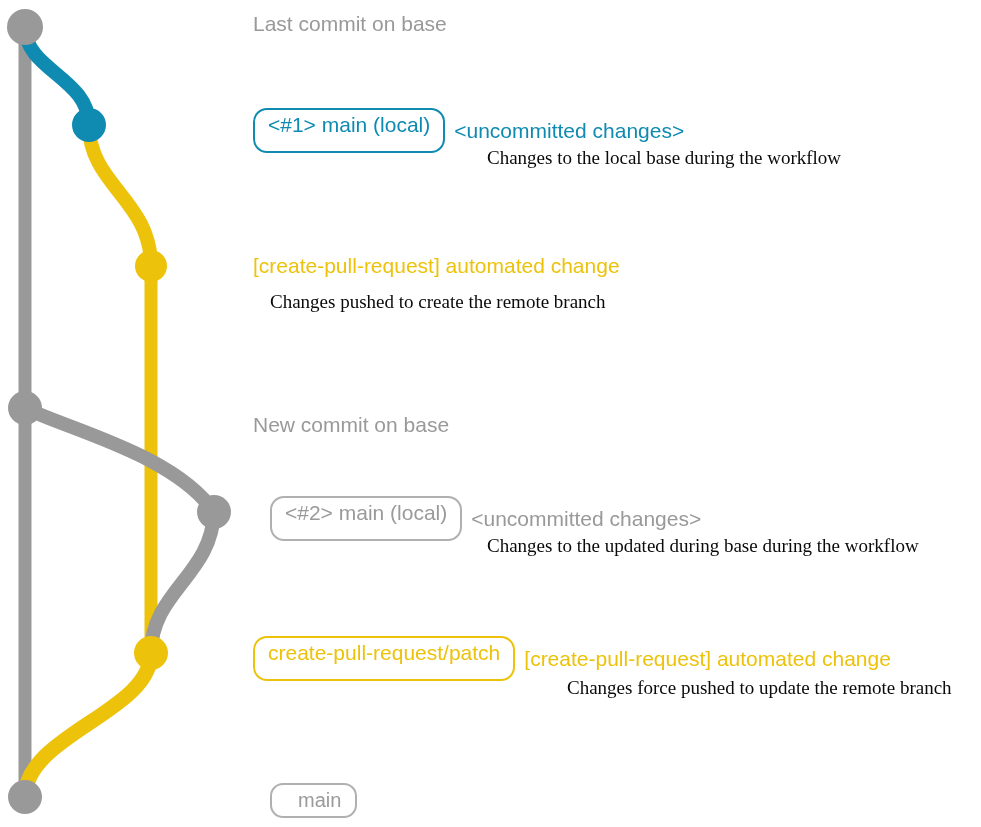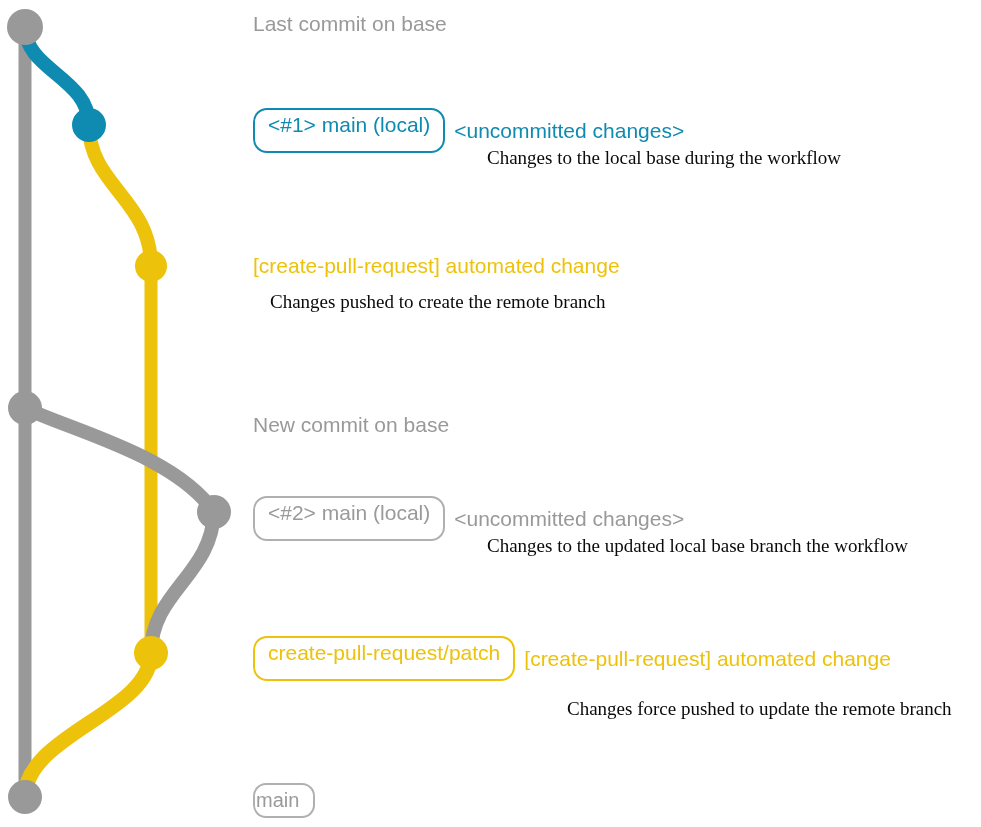--- a/index.html
+++ b/index.html
@@ -44,24 +44,24 @@
     border: 2px solid #000;
     border-radius: 14px;
     padding: 4px 13px 16px 13px;
     font-size: 21px;
     line-height: 1;
     white-space: nowrap;
     box-sizing: border-box;
   }
 
   .pill.blue  { border-color: #0f8ab0; color: #0f8ab0; }
-  .pill.grey  { border-color: #b0b0b0; color: #9a9a9a; }
+  .pill.grey  { border-color: #b0b0b0; color: #9a9a9a; margin-left: 17px; }
   .pill.yellow{ border-color: #edc20a; color: #edc20a; }
 
-  .pill.small { font-size: 20px; padding: 5px 14px 6px 1px; border-radius: 13px; }
+  .pill.small { font-size: 20px; padding: 5px 14px 6px 26px; border-radius: 13px; }
 
   .commit-msg {
     font-size: 21px;
     line-height: 1;
     white-space: nowrap;
   }
   .commit-msg.blue   { color: #0f8ab0; }
   .commit-msg.yellow { color: #edc20a; }
   .commit-msg.grey   { color: #999999; }
 
@@ -135,27 +135,27 @@
     <span class="plain-label">New commit on base</span>
   </div>
 </div>
 
 <div class="row" style="top:496px;">
   <div class="row-inner">
     <span class="pill grey">&lt;#2&gt; main (local)</span>
     <span class="commit-msg grey">&lt;uncommitted changes&gt;</span>
   </div>
 </div>
-<div class="desc" style="left:487px; top:536px;">Changes to the updated local base branch the workflow</div>
+<div class="desc" style="left:487px; top:536px;">Changes to the updated during base during the workflow</div>
 
 <div class="row" style="top:636px;">
   <div class="row-inner">
     <span class="pill yellow">create-pull-request/patch</span>
     <span class="commit-msg yellow">[create-pull-request] automated change</span>
   </div>
 </div>
-<div class="desc" style="left:567px; top:678px;margin-top:21px;">Changes force pushed to update the remote branch</div>
+<div class="desc" style="left:567px; top:678px;">Changes force pushed to update the remote branch</div>
 
 <div class="row" style="top:783px;">
   <div class="row-inner">
     <span class="pill grey small">main</span>
   </div>
 </div>
 
 </body></html>

